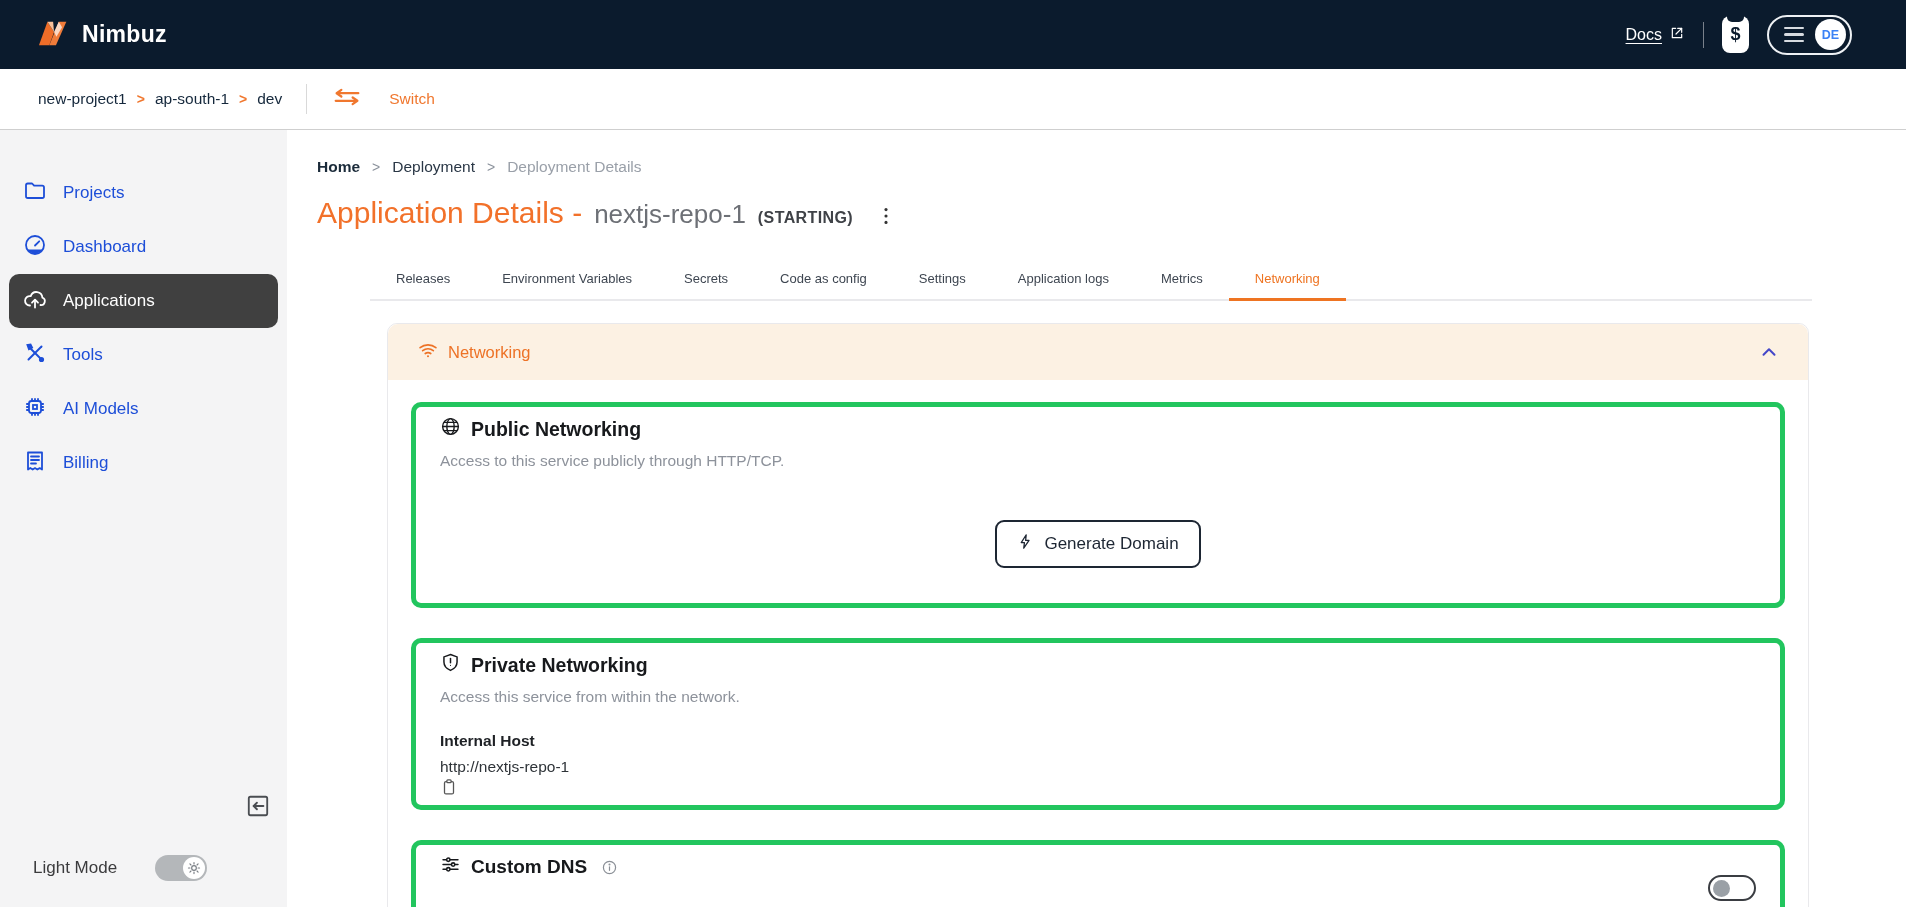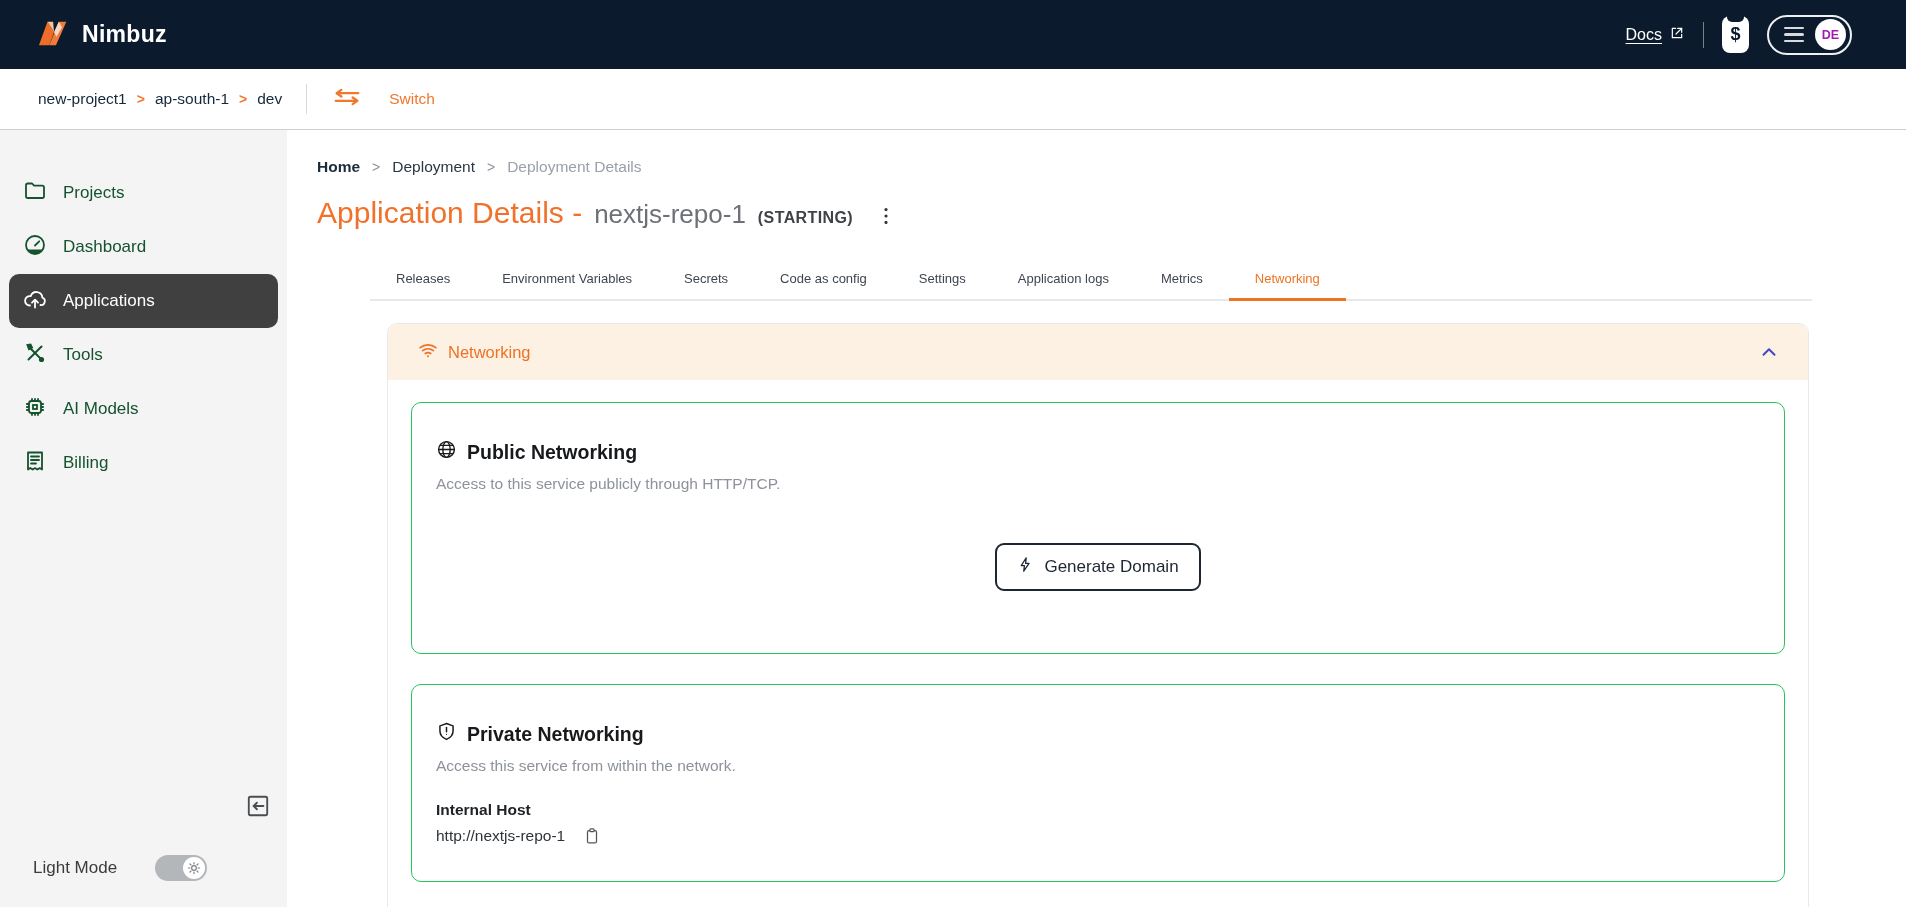--- a/index.html
+++ b/index.html
@@ -19,38 +19,38 @@
   .dollar-badge { width:27px; height:37px; background:#fff; border-radius:8px; position:relative;
     display:flex; align-items:center; justify-content:center; cursor:pointer;
     color:#0b1b2d; font-weight:bold; font-size:18px; }
   .dollar-badge::before { content:""; position:absolute; top:0; left:5px; width:17px; height:6px;
     background:#0b1b2d; border-radius:0 0 5px 5px; }
   .menu-pill { height:40px; border:2px solid #eef1f4; border-radius:21px; display:flex;
     align-items:center; gap:11px; padding:0 4px 0 15px; cursor:pointer; }
   .hamburger { display:flex; flex-direction:column; gap:4px; }
   .hamburger span { width:20px; height:2.5px; background:#d7dbe0; border-radius:2px; display:block; }
   .avatar { width:31px; height:31px; border-radius:50%; background:#fff; display:flex;
-    align-items:center; justify-content:center; font-size:12.5px; font-weight:bold; color:#a21caf; }
+    align-items:center; justify-content:center; font-size:12.5px; font-weight:bold; color:#3b82f6; }
 
   
   .context-bar { height:61px; background:#fff; border-bottom:1px solid #cfcfcf;
     display:flex; align-items:center; padding:0 38px; flex:0 0 auto; }
   .crumb { font-size:15.5px; color:#15283c; font-weight:500; }
   .crumb-sep { color:#f0772e; font-size:14px; font-weight:700; margin:0 10px; }
   .ctx-divider { width:1px; height:30px; background:#d9d9d9; margin:0 24px; }
   .switch-btn { display:flex; align-items:center; gap:26px; color:#f0772e; font-size:15.5px; cursor:pointer; }
 
   
   .shell { flex:1; display:flex; min-height:0; }
 
   
   .sidebar { width:287px; background:#f4f4f5; display:flex; flex-direction:column;
     padding-top:36px; flex:0 0 auto; }
   .side-item { height:54px; display:flex; align-items:center; gap:16px; padding:0 14px;
-    margin:0 9px; border-radius:10px; font-size:17px; font-weight:500; color:#14532d; cursor:pointer; }
+    margin:0 9px; border-radius:10px; font-size:17px; font-weight:500; color:#1d4ed8; cursor:pointer; }
   .side-item svg { flex:0 0 auto; }
   .side-item.active { background:#404040; color:#fff; }
   .sidebar-bottom { margin-top:auto; padding-bottom:26px; }
   .collapse-btn { display:block; margin-left:auto; margin-right:16px; width:26px; height:26px;
     color:#4a4d52; cursor:pointer; }
   .lightmode-row { display:flex; align-items:center; margin-top:36px; padding-left:33px; }
   .lightmode-label { font-size:17px; color:#3b3b3d; }
   .toggle-light { width:52px; height:26px; background:#b4b7ba; border-radius:13px;
     position:relative; margin-left:38px; cursor:pointer; }
   .toggle-light .knob { position:absolute; right:2px; top:2px; width:22px; height:22px;
@@ -76,30 +76,30 @@
 
   
   .accordion { margin-top:22px; margin-left:70px; width:1422px; border:1px solid #e9e9ec;
     border-radius:10px; background:#fff; }
   .acc-header { height:56px; background:#fcf1e3; border-radius:10px 10px 0 0; display:flex;
     align-items:center; justify-content:space-between; padding:0 28px 0 30px; cursor:pointer; }
   .acc-title { display:flex; align-items:center; gap:10px; color:#ed7226; font-size:16.5px; font-weight:500; }
   .acc-chevron { color:#4447c9; width:22px; height:22px; }
   .acc-body { padding:22px 23px 40px; }
 
-  .card { border:1px solid #22c55e; border-radius:10px; background:#fff; padding:36px 24px; }
+  .card { border:5px solid #22c55e; border-radius:10px; background:#fff; padding:9px 24px; }
   .card + .card { margin-top:30px; }
   .card-title-row { display:flex; align-items:center; gap:10px; font-size:19.5px; font-weight:700; color:#17191c; }
   .card-desc { margin-top:10px; font-size:15.5px; color:#8d929b; }
   .btn-generate-wrap { text-align:center; margin:50px 0 26px; }
   .btn-generate { display:inline-flex; align-items:center; gap:10px; border:2px solid #1d2633;
     border-radius:9px; background:#fff; padding:10px 20px; font-size:17px; font-weight:500;
     color:#1d2633; font-family:"Liberation Sans", sans-serif; cursor:pointer; }
   .host-label { margin-top:26px; font-size:15.5px; font-weight:700; color:#1e2125; }
-  .host-row { margin-top:8px; display:flex; align-items:flex-end; gap:18px; font-size:15.5px; color:#2e3338; }
+  .host-row { margin-top:8px; display:flex; align-items:flex-start; gap:2px; font-size:15.5px; color:#2e3338;flex-direction:column; }
   .copy-btn { color:#555; width:18px; height:18px; cursor:pointer; }
   .dns-card { position:relative; padding-bottom:70px; }
   .dns-title-row { display:flex; align-items:center; gap:10px; font-size:19px; font-weight:700; color:#17191c; }
   .info-btn { color:#8a8f96; width:17px; height:17px; margin-left:4px; cursor:pointer; }
   .toggle-dns { position:absolute; right:24px; top:30px; width:48px; height:26px;
     border:2.5px solid #3a3d42; border-radius:14px; background:#fff; cursor:pointer; }
   .toggle-dns .knob { position:absolute; left:3px; top:2.5px; width:17px; height:17px;
     background:#9aa0a6; border-radius:50%; }
 </style>
 </head>

